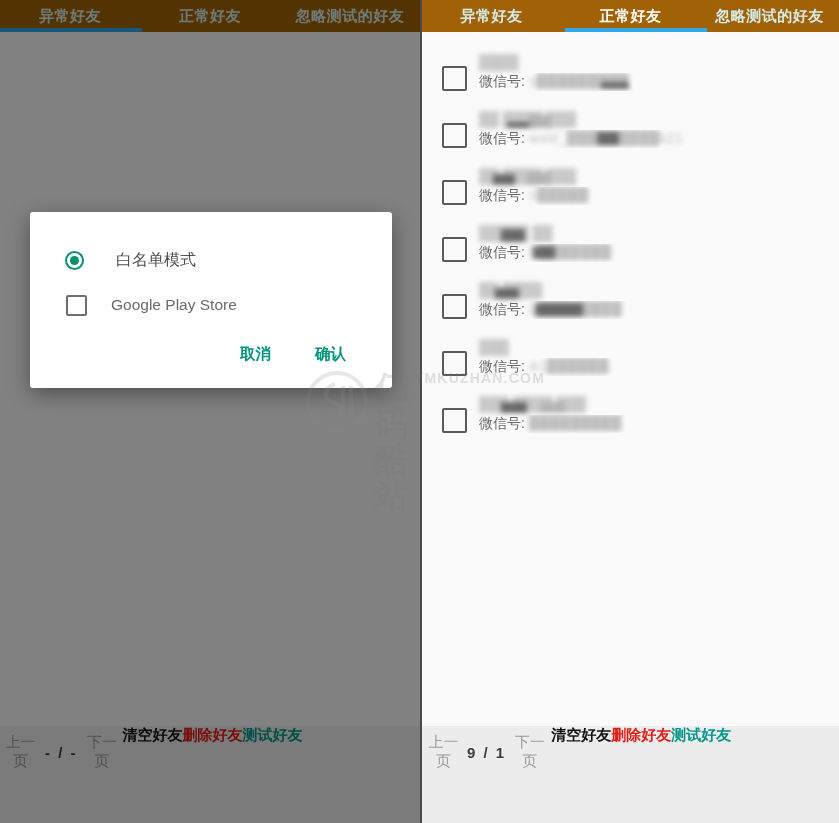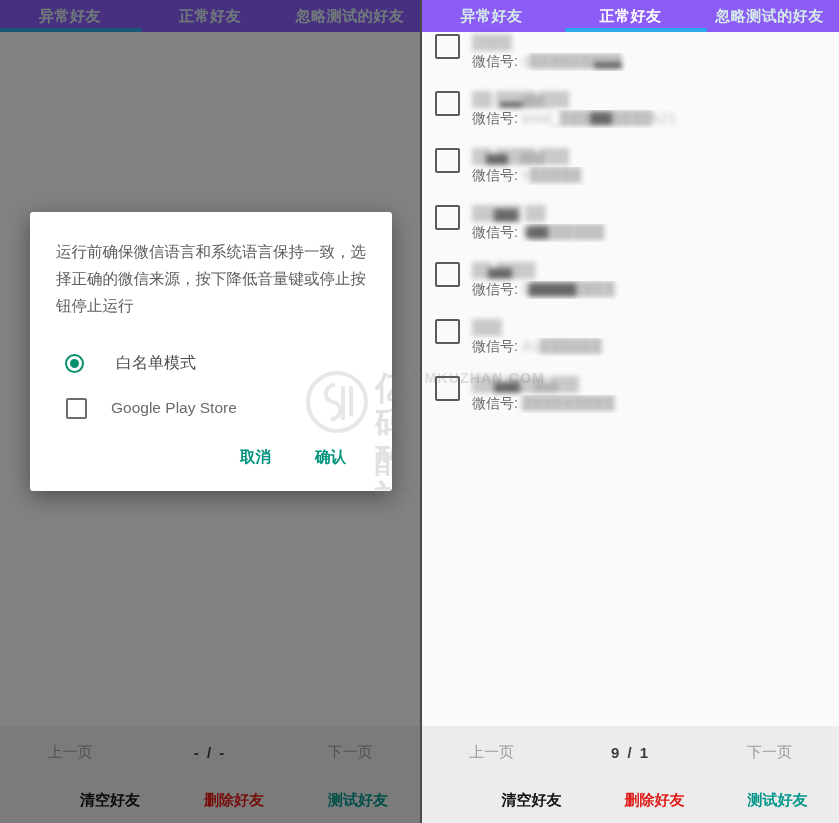--- a/index.html
+++ b/index.html
@@ -25,21 +25,21 @@
   .panel.right {
     width: 419px;
     border-left: 2px solid #4a4a4a;
     box-sizing: border-box;
   }
 
   
   .tabbar {
     position: relative;
     height: 32px;
-    background: #8b5cf6;
+    background: #a16207;
     display: flex;
     align-items: center;
   }
   .tab {
     flex: 1;
     text-align: center;
     color: #d6ece9;
     font-size: 15px;
     font-weight: bold;
     letter-spacing: .5px;
@@ -61,22 +61,22 @@
     position: relative;
     height: 694px;
     background: #fafafa;
     padding-top: 2px;
     box-sizing: border-box;
   }
   .list-item {
     position: relative;
     height: 57px;
     display: flex;
-    align-items: flex-start;
-    padding-left: 13px;
+    align-items: flex-end;
+    padding-left: 20px;
     box-sizing: border-box;
   }
   .cb {
     width: 21px; height: 21px;
     border: 2px solid #5a5a5a;
     border-radius: 2px;
     background: transparent;
     flex: none;
     margin-right: 12px;
   }
@@ -122,35 +122,34 @@
   .blk.lt { background: #b0b0b0; }
   .blk.dk { background: #5d5d5d; }
 
   
   .bottom {
     position: absolute;
     left: 0; right: 0; bottom: 0;
     height: 97px;
     background: #ececec;
     display: flex;
-    flex-direction: column;
+    flex-direction: row;
   }
   .pager {
     height: 52px;
     display: flex;
     align-items: center;
   }
   .pager > div { flex: 1; text-align: center; font-size: 15px; }
   .pager .pg-prev, .pager .pg-next { color: #9a9a9a; }
   .pager .pg-count { color: #3b3b3b; font-weight: bold; letter-spacing: 2px; }
   .actions {
     height: 45px;
     display: flex;
-    align-items: center;
-    margin-left: 48px;
+    align-items: flex-start;
   }
   .actions > div {
     flex: 1;
     text-align: center;
     font-size: 15px;
     font-weight: bold;
   }
   .act-clear { color: #111111; }
   .act-delete { color: #e01b16; }
   .act-test { color: #009688; }
@@ -288,21 +287,20 @@
       <div class="actions">
         <div class="act-clear">清空好友</div>
         <div class="act-delete">删除好友</div>
         <div class="act-test">测试好友</div>
       </div>
     </div>
 
     <div class="scrim"></div>
 
     <div class="dialog">
-      <div class="dlg-msg">运行前确保微信语言和系统语言保持一致，选择正确的微信来源，按下降低音量键或停止按钮停止运行</div>
 
       <div class="opt">
         <span class="radio on"></span>
         <span class="opt-label">白名单模式</span>
       </div>
 
 
       <div class="chk-row">
         <span class="chk-box"></span>
         <span class="chk-label">Google Play Store</span>

